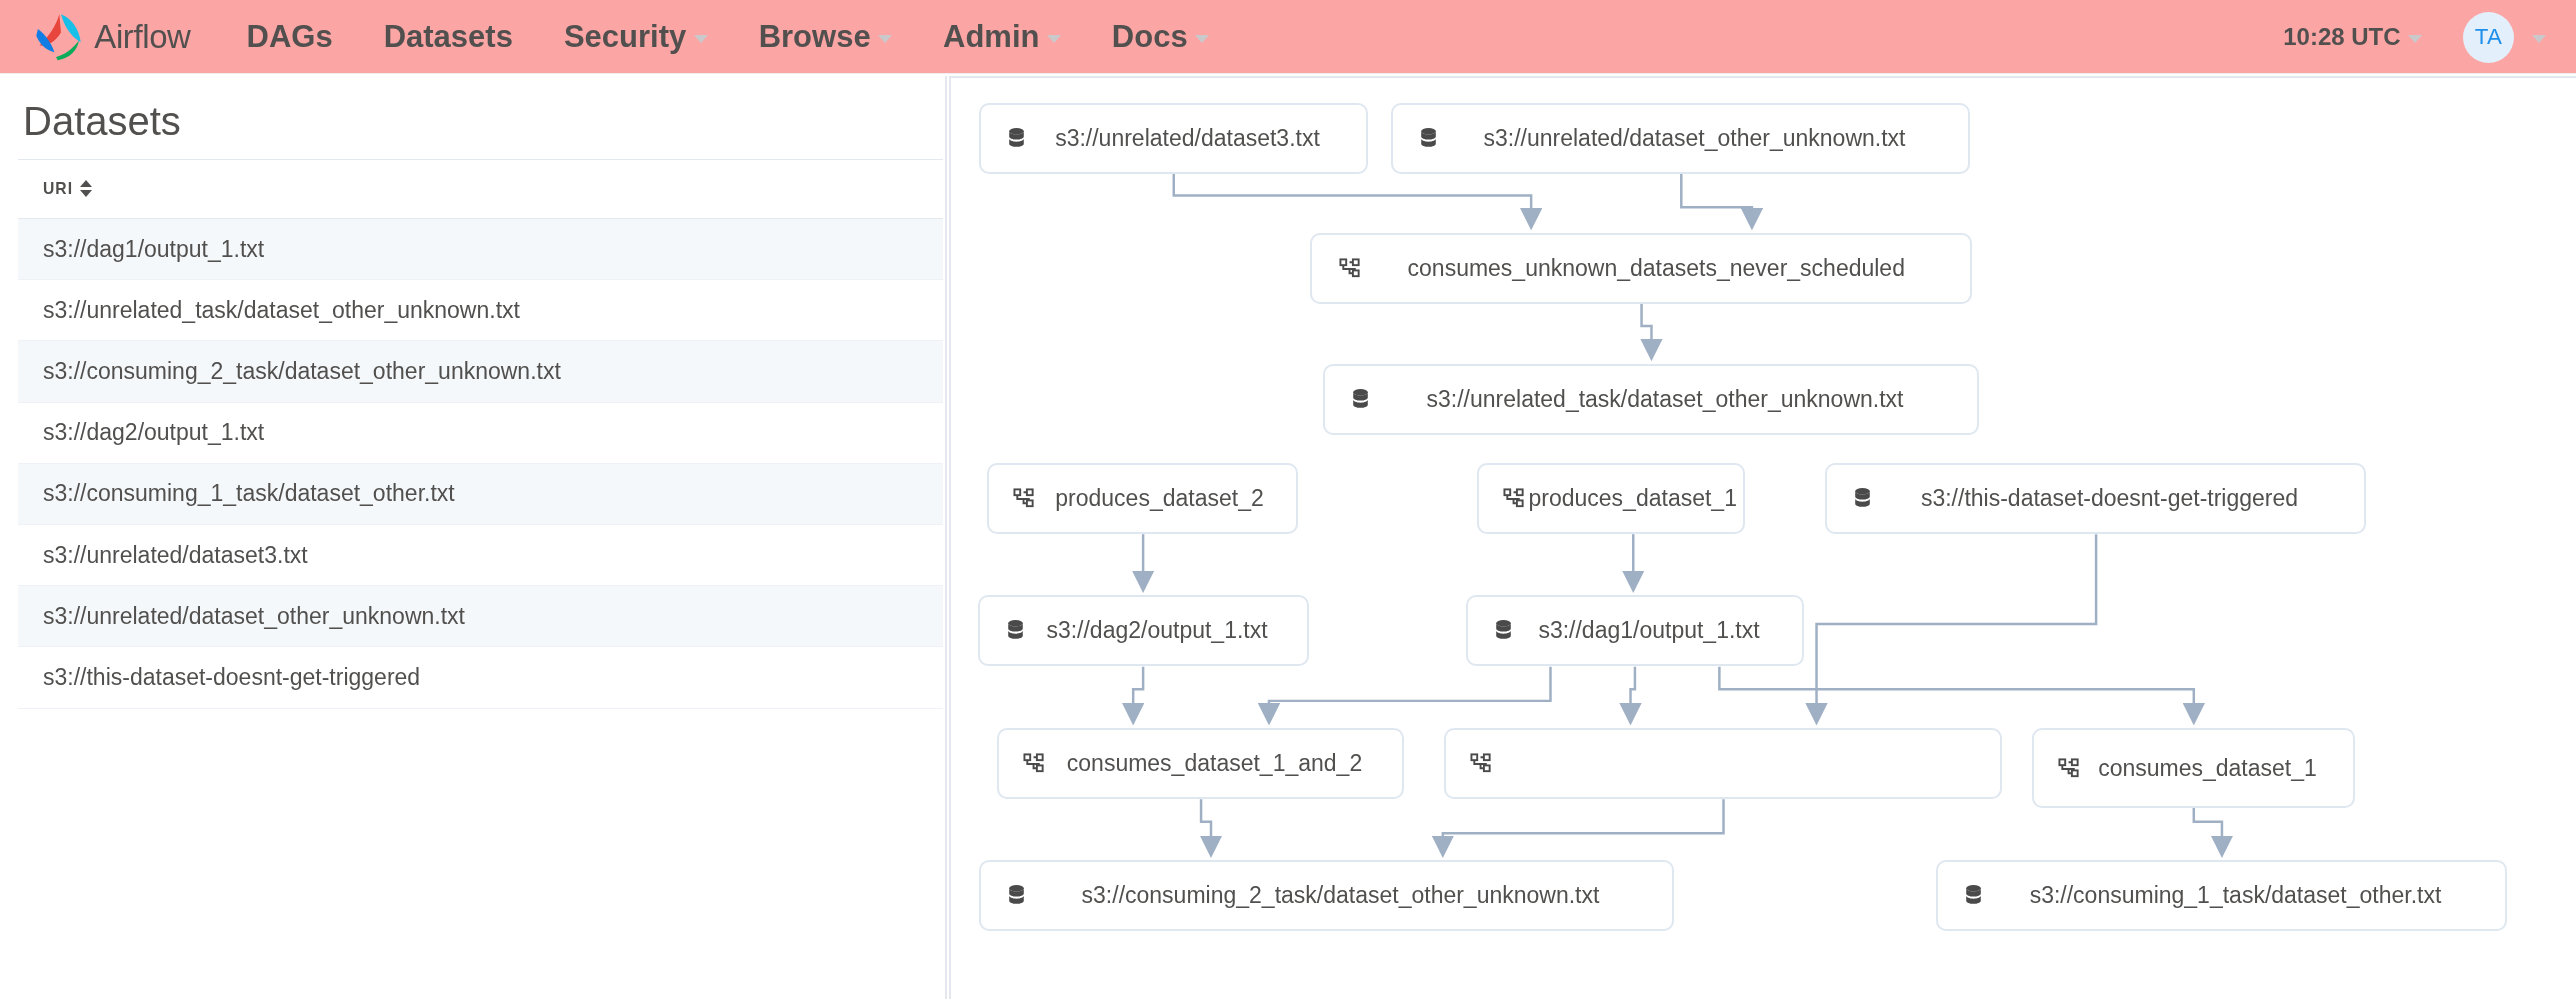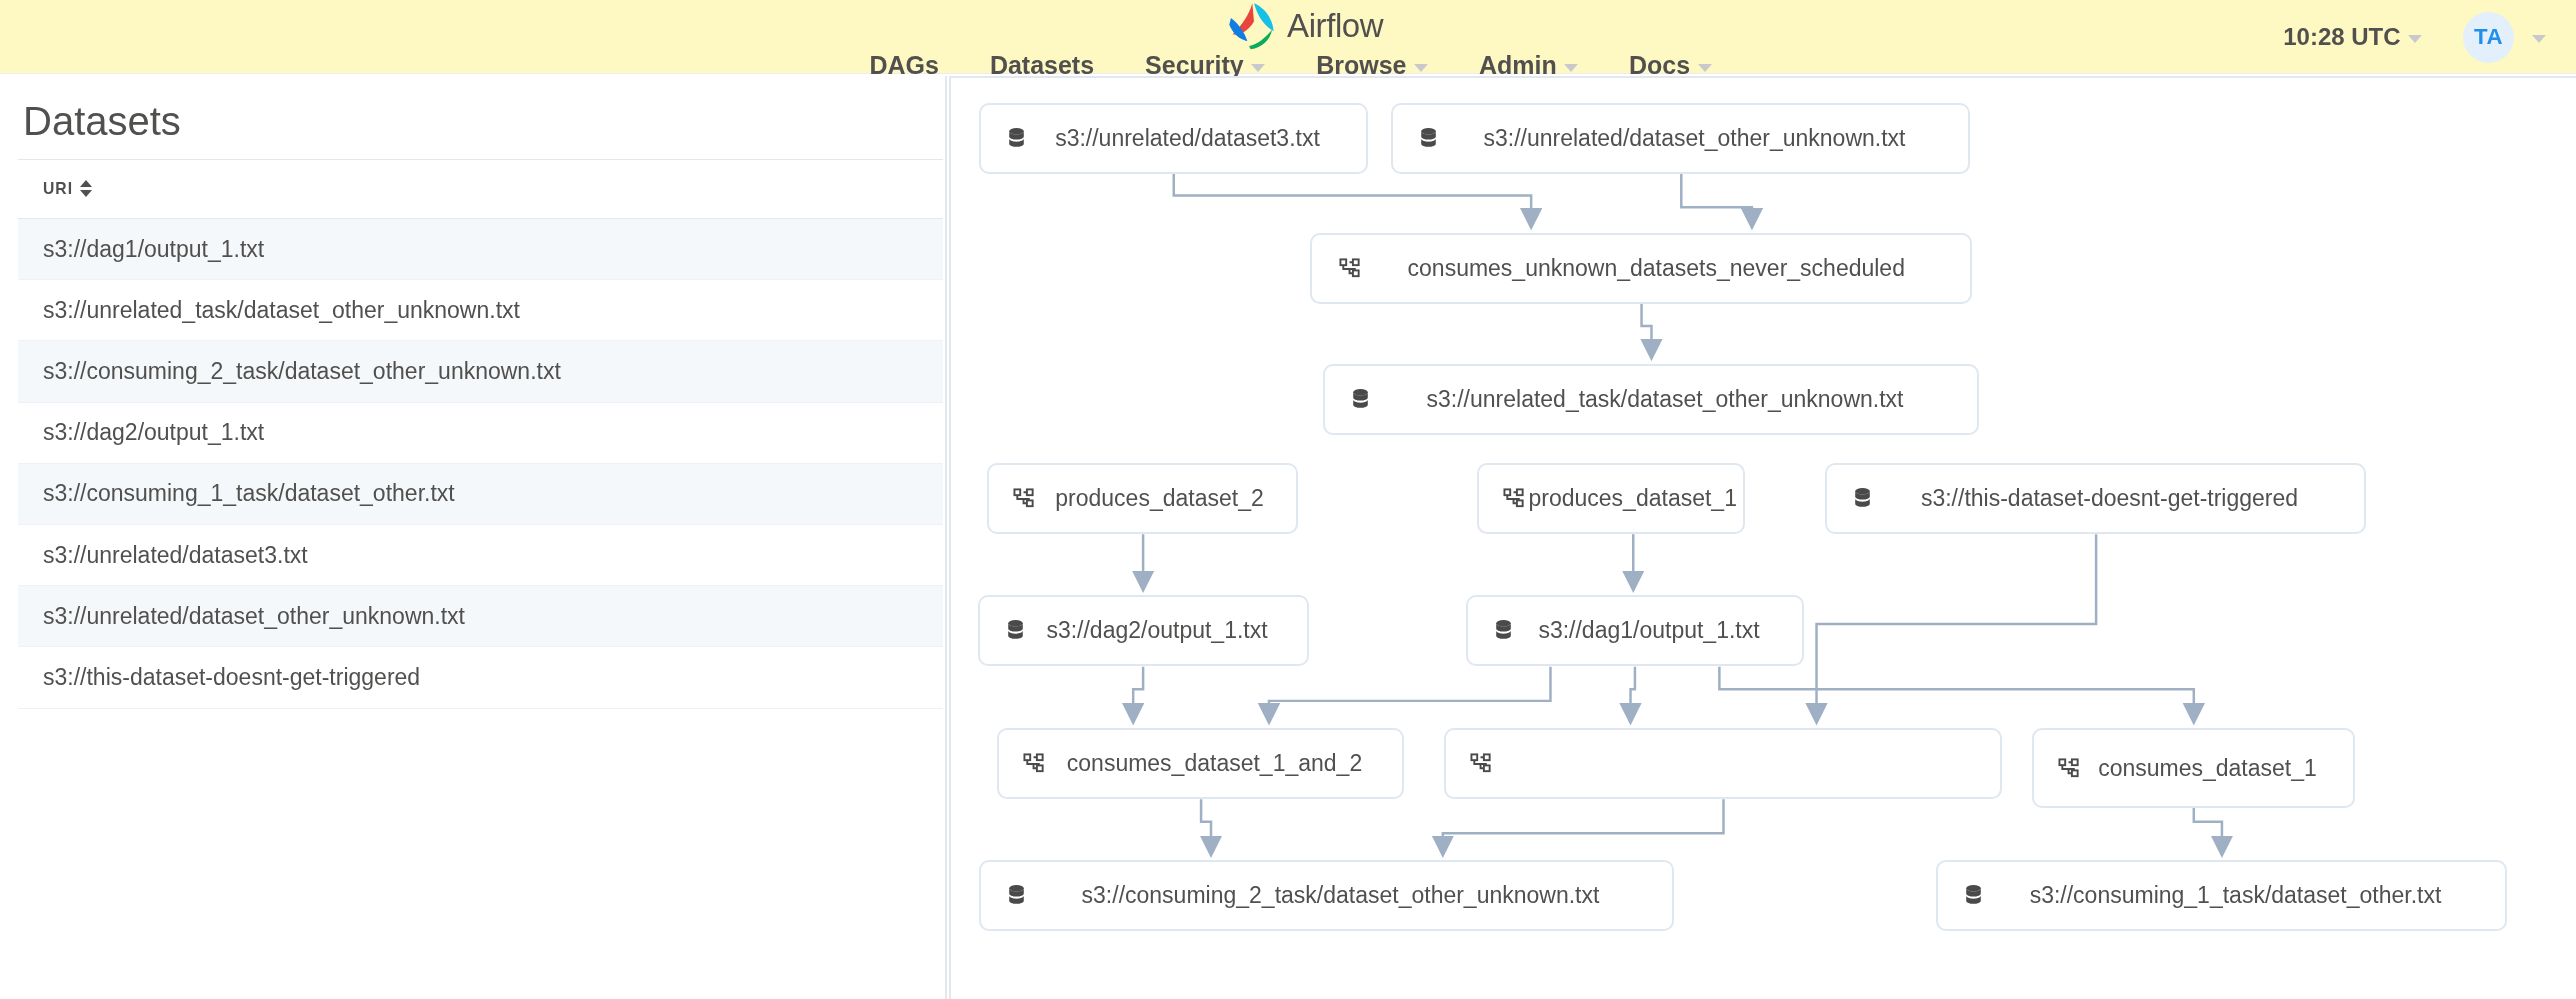--- a/index.html
+++ b/index.html
@@ -7,55 +7,55 @@
     width: 2576px; height: 1000px;
     font-family: "Liberation Sans", sans-serif;
     background: #ffffff;
     overflow: hidden;
   }
 
   
   .navbar {
     position: absolute; top: 0; left: 0;
     width: 2576px; height: 74px;
-    background: #fef9c3;
+    background: #fca5a5;
     border-bottom: 1.7px solid #ededf0;
-    display: flex; align-items: center; flex-direction: column;
+    display: flex; align-items: center;
   }
   .brand { display: flex; align-items: center; margin-left: 31px; }
   .brand-logo { width: 55px; height: 51px; position: relative; }
   .brand-name {
     font-size: 33px; color: #51504f; margin-left: 8.3px;
     letter-spacing: -0.4px; font-weight: 400;
   }
   .nav-links { display: flex; align-items: center; margin-left: 56px; }
   .nav-item {
     display: flex; align-items: center;
-    font-size: 25px; font-weight: bold; color: #51504f;
+    font-size: 31px; font-weight: bold; color: #51504f;
     margin-right: 51px; cursor: pointer; white-space: nowrap;
   }
   .caret {
     width: 0; height: 0; margin-left: 7.4px; margin-top: 4.1px;
     border-left: 7.4px solid transparent;
     border-right: 7.4px solid transparent;
     border-top: 8.3px solid #c9c9cc;
   }
   .nav-right {
     position: absolute; right: 30px; top: 0; height: 74px;
     display: flex; align-items: center;
   }
   .clock {
     font-size: 24px; font-weight: bold; color: #51504f;
     display: flex; align-items: center; margin-right: 41px;
   }
   .avatar-wrap { display: flex; align-items: center; }
   .avatar {
     width: 51px; height: 51px; border-radius: 50%;
     background: #e3effa; color: #1f8fec;
-    font-size: 22.3px; font-weight: bold;
+    font-size: 22.3px; font-weight: normal;
     display: flex; align-items: center; justify-content: center;
     letter-spacing: 0.4px;
   }
 
   
   .left-panel {
     position: absolute; top: 76px; left: 0;
     width: 947px; height: 924px;
     background: #ffffff;
     border-right: 2.5px solid #e3e8ef;

